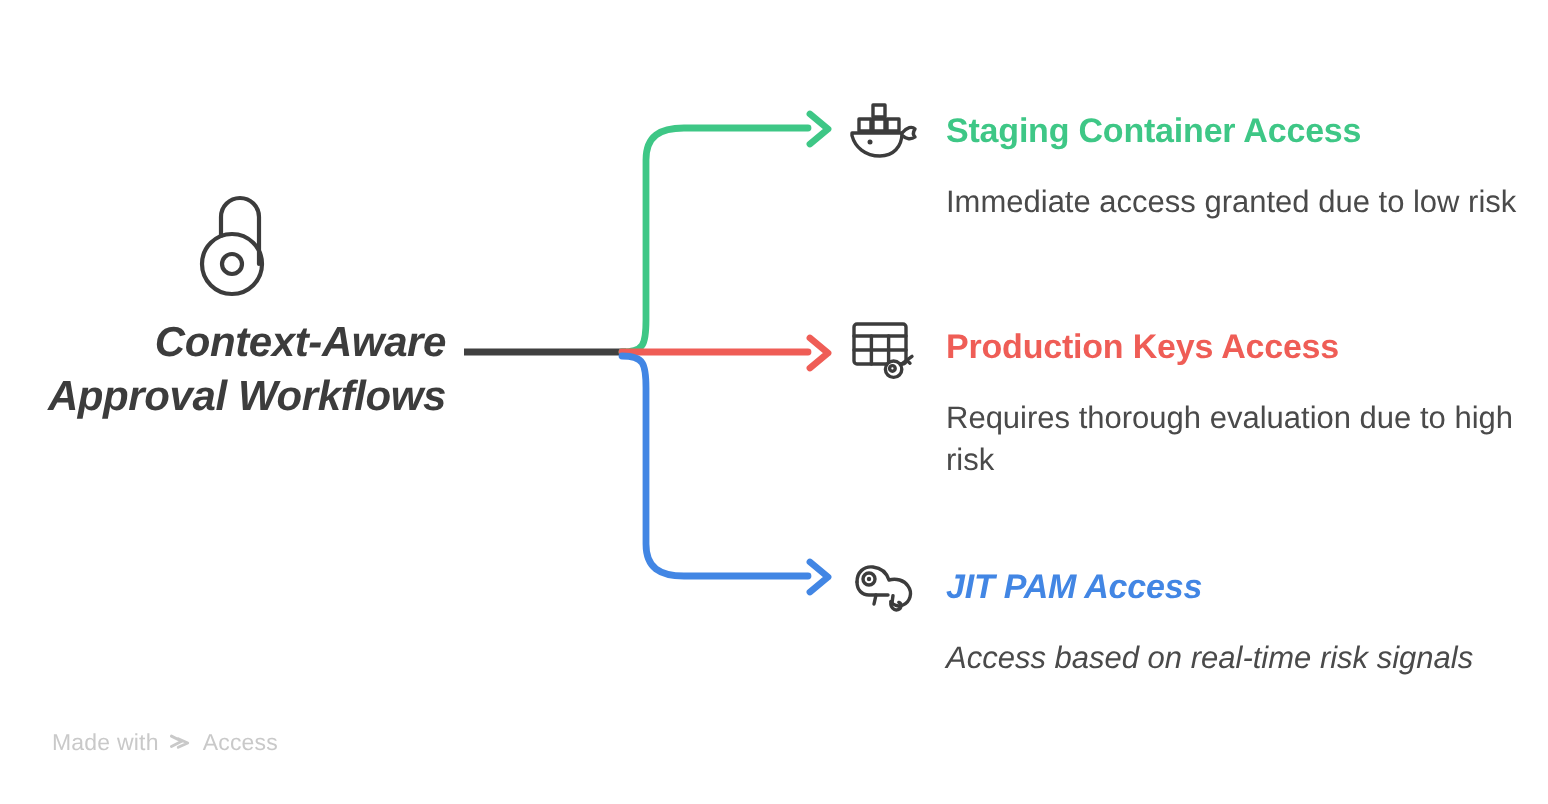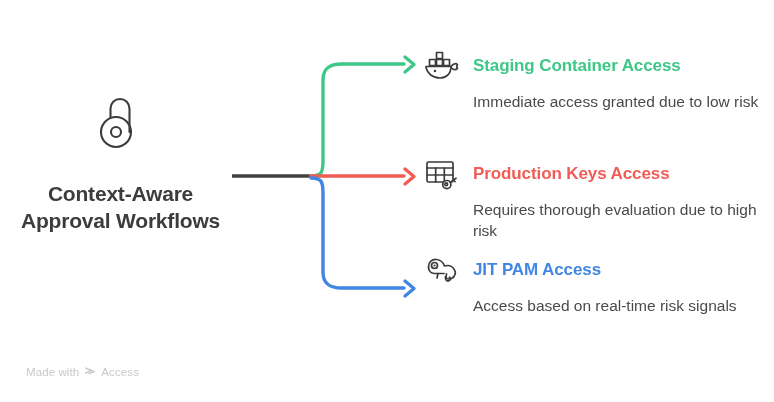--- a/index.html
+++ b/index.html
@@ -32,27 +32,28 @@
     display: flex;
     flex-direction: column;
     align-items: center;
   }
   .root-icon {
     width: 58px;
     height: 60px;
     display: block;
   }
   .root-title {
-    margin-top: 28px;
-    text-align: center;
+    margin-top: 6px;
+    text-align: right;
     font-size: 21px;
     line-height: 27px;
     font-weight: bold;
     color: #3c3c3c;
     letter-spacing: -0.2px;
+    font-style: italic;
   }
 
   
   #connectors {
     position: absolute;
     left: 0;
     top: 0;
     width: 774px;
     height: 402px;
     pointer-events: none;
@@ -85,21 +86,21 @@
     margin-left: 51px;
     margin-top: 3px;
     font-size: 15.5px;
     line-height: 21px;
     color: #4a4a4a;
     max-width: 286px;
   }
 
   #branch-0 { top: 44px; }
   #branch-1 { top: 152px; }
-  #branch-2 { top: 248px; }
+  #branch-2 { top: 272px; font-style: italic; }
 
   
   .watermark {
     position: absolute;
     left: 26px;
     top: 366px;
     display: flex;
     align-items: flex-start;
     gap: 5px;
     font-size: 11.5px;

